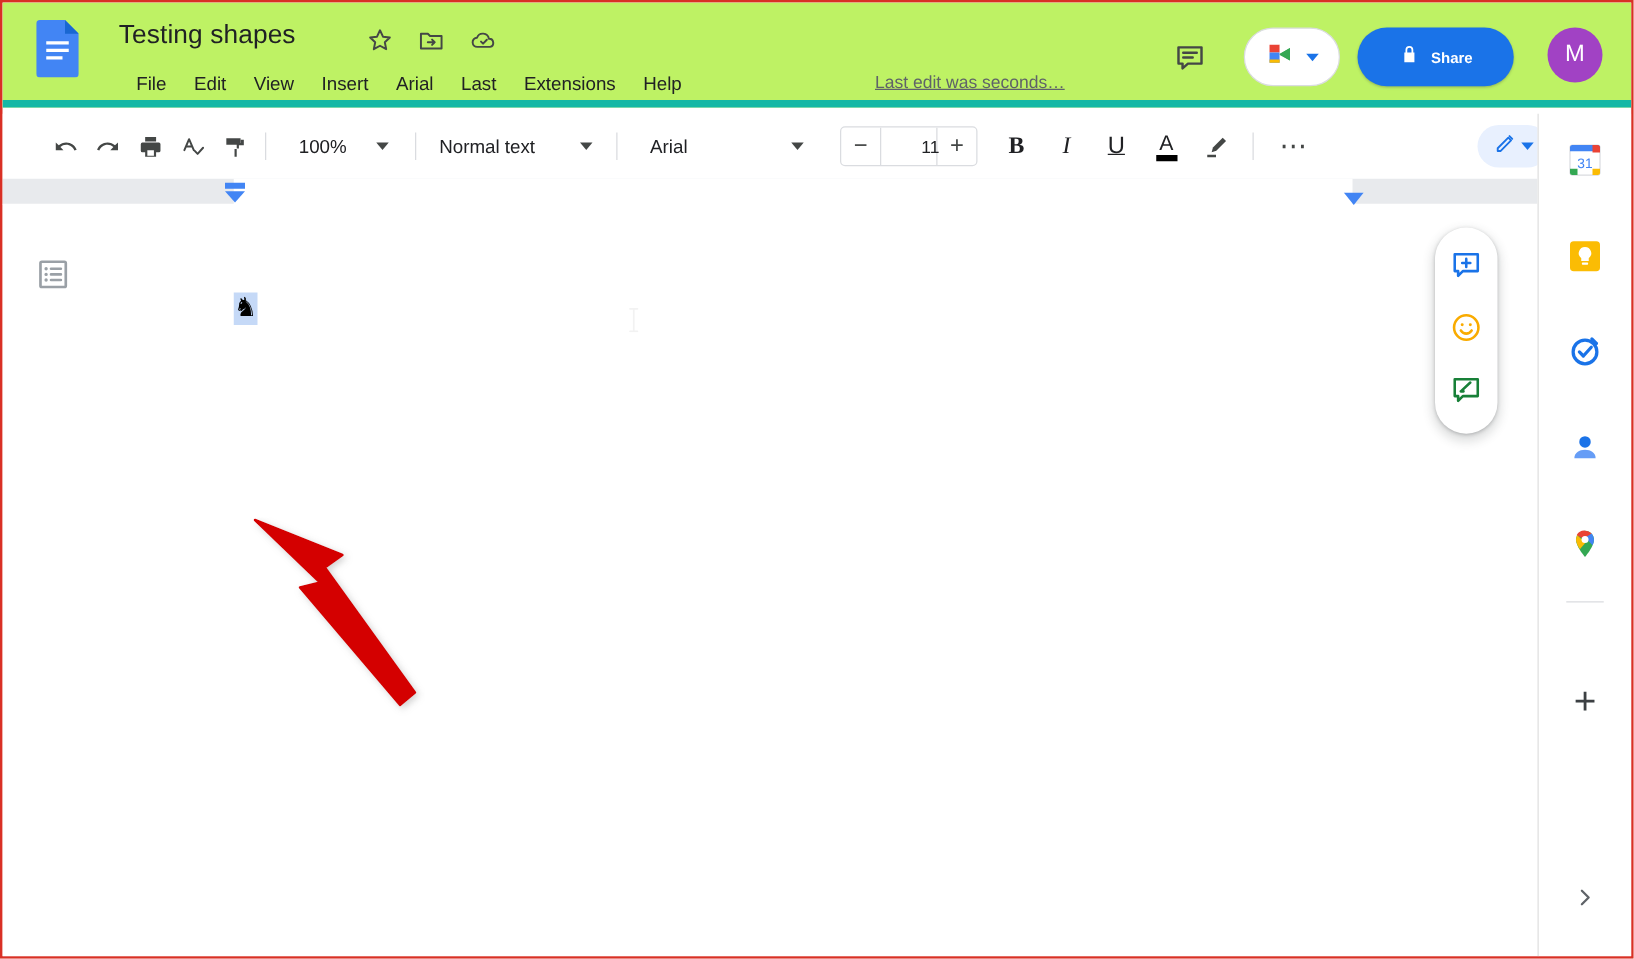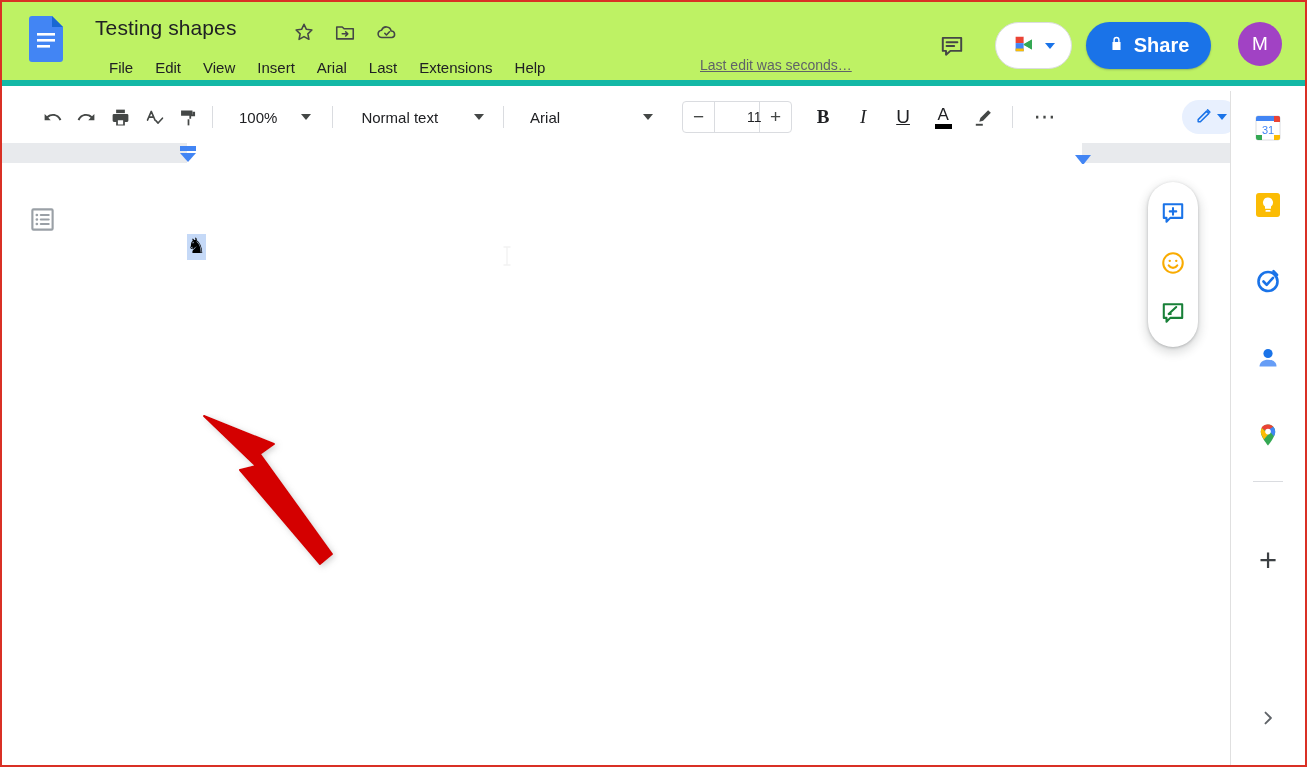--- a/index.html
+++ b/index.html
@@ -79,21 +79,21 @@
     gap: 4px; cursor: pointer;
   }
   #share-btn {
     position: absolute; left: 1084px; top: 20px;
     width: 125px; height: 47px;
     background: #1a73e8; border-radius: 24px;
     display: flex; align-items: center; justify-content: center;
     gap: 9px; cursor: pointer;
     box-shadow: 0 1px 2px rgba(60,64,67,.3);
   }
-  #share-label { color: #fff; font-size: 20px; font-weight: bold; }
+  #share-label { color: #fff; font-size: 12px; font-weight: bold; }
   #avatar {
     position: absolute; left: 1236px; top: 20px;
     width: 44px; height: 44px; border-radius: 50%;
     background: #a142c4; color: #fff;
     display: flex; align-items: center; justify-content: center;
     font-size: 19px; cursor: pointer;
   }
 
   
   #toolbar {
@@ -379,21 +379,21 @@
 
     <div class="tb-sep"></div>
 
     <div class="tb-drop" style="margin-left:12px">
       <span class="tb-drop-label">100%</span>
       <span class="caret" style="margin-left:16px"></span>
     </div>
 
     <div class="tb-sep" style="margin-left:14px"></div>
 
-    <div class="tb-drop" style="margin-left:14px">
+    <div class="tb-drop" style="margin-left:4px">
       <span class="tb-drop-label">Normal text</span>
       <span class="caret" style="margin-left:28px"></span>
     </div>
 
     <div class="tb-sep" style="margin-left:12px"></div>
 
     <div class="tb-drop" style="margin-left:12px">
       <span class="tb-drop-label">Arial</span>
       <span class="caret" style="margin-left:75px"></span>
     </div>

